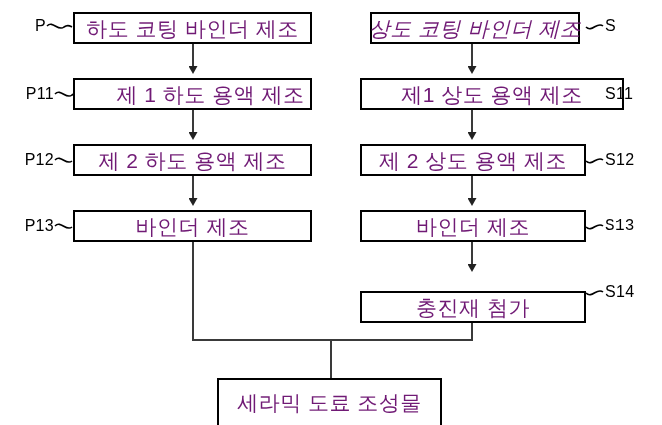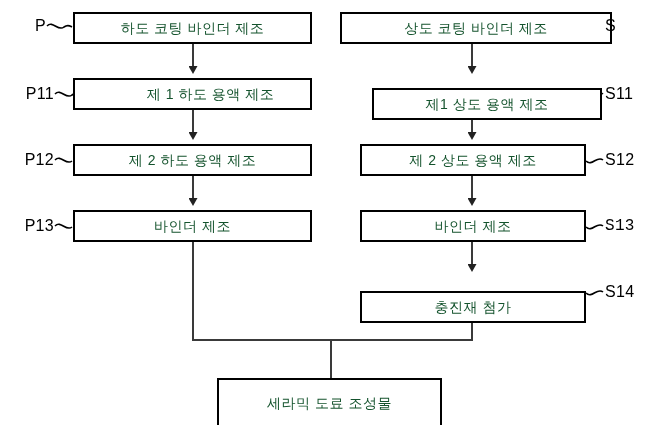--- a/index.html
+++ b/index.html
@@ -23,23 +23,23 @@
     border: 2px solid #000000;
     background: #ffffff;
     display: flex;
     align-items: center;
     justify-content: center;
     color: #000000;
     letter-spacing: 0.5px;
     white-space: nowrap;
   }
   .node-text {
-    font-size: 14px;
+    font-size: 21px;
     line-height: 1;
-    color: #14532d;
+    color: #701a75;
   }
   .ref {
     position: absolute;
     font-size: 16px;
     color: #000000;
     letter-spacing: 0.3px;
     white-space: nowrap;
   }
   .ref-left { text-align: right; }
   .ref-right { text-align: left; }
@@ -113,26 +113,26 @@
   <div class="node" style="left:73px; top:144px; width:239px; height:32px;">
     <span class="node-text">제 2 하도 용액 제조</span>
   </div>
   <div class="ref ref-left" style="left:6px; top:151px; width:48px;">P12</div>
 
   <div class="node" style="left:73px; top:210px; width:239px; height:32px;">
     <span class="node-text">바인더 제조</span>
   </div>
   <div class="ref ref-left" style="left:6px; top:217px; width:48px;">P13</div>
 
-  <div class="node" style="left:340px; top:12px; width:272px; height:32px;">
+  <div class="node" style="left:370px; top:12px; width:210px; height:32px;font-style:italic;">
     <span class="node-text">상도 코팅 바인더 제조</span>
   </div>
   <div class="ref ref-right" style="left:605px; top:17px;">S</div>
 
-  <div class="node" style="left:360px; top:88px; width:230px; height:32px;margin-left:12px;">
+  <div class="node" style="left:360px; top:78px; width:264px; height:32px;">
     <span class="node-text">제1 상도 용액 제조</span>
   </div>
   <div class="ref ref-right" style="left:605px; top:85px;">S11</div>
 
   <div class="node" style="left:360px; top:144px; width:226px; height:32px;">
     <span class="node-text">제 2 상도 용액 제조</span>
   </div>
   <div class="ref ref-right" style="left:605px; top:151px;">S12</div>
 
   <div class="node" style="left:360px; top:210px; width:226px; height:32px;">

